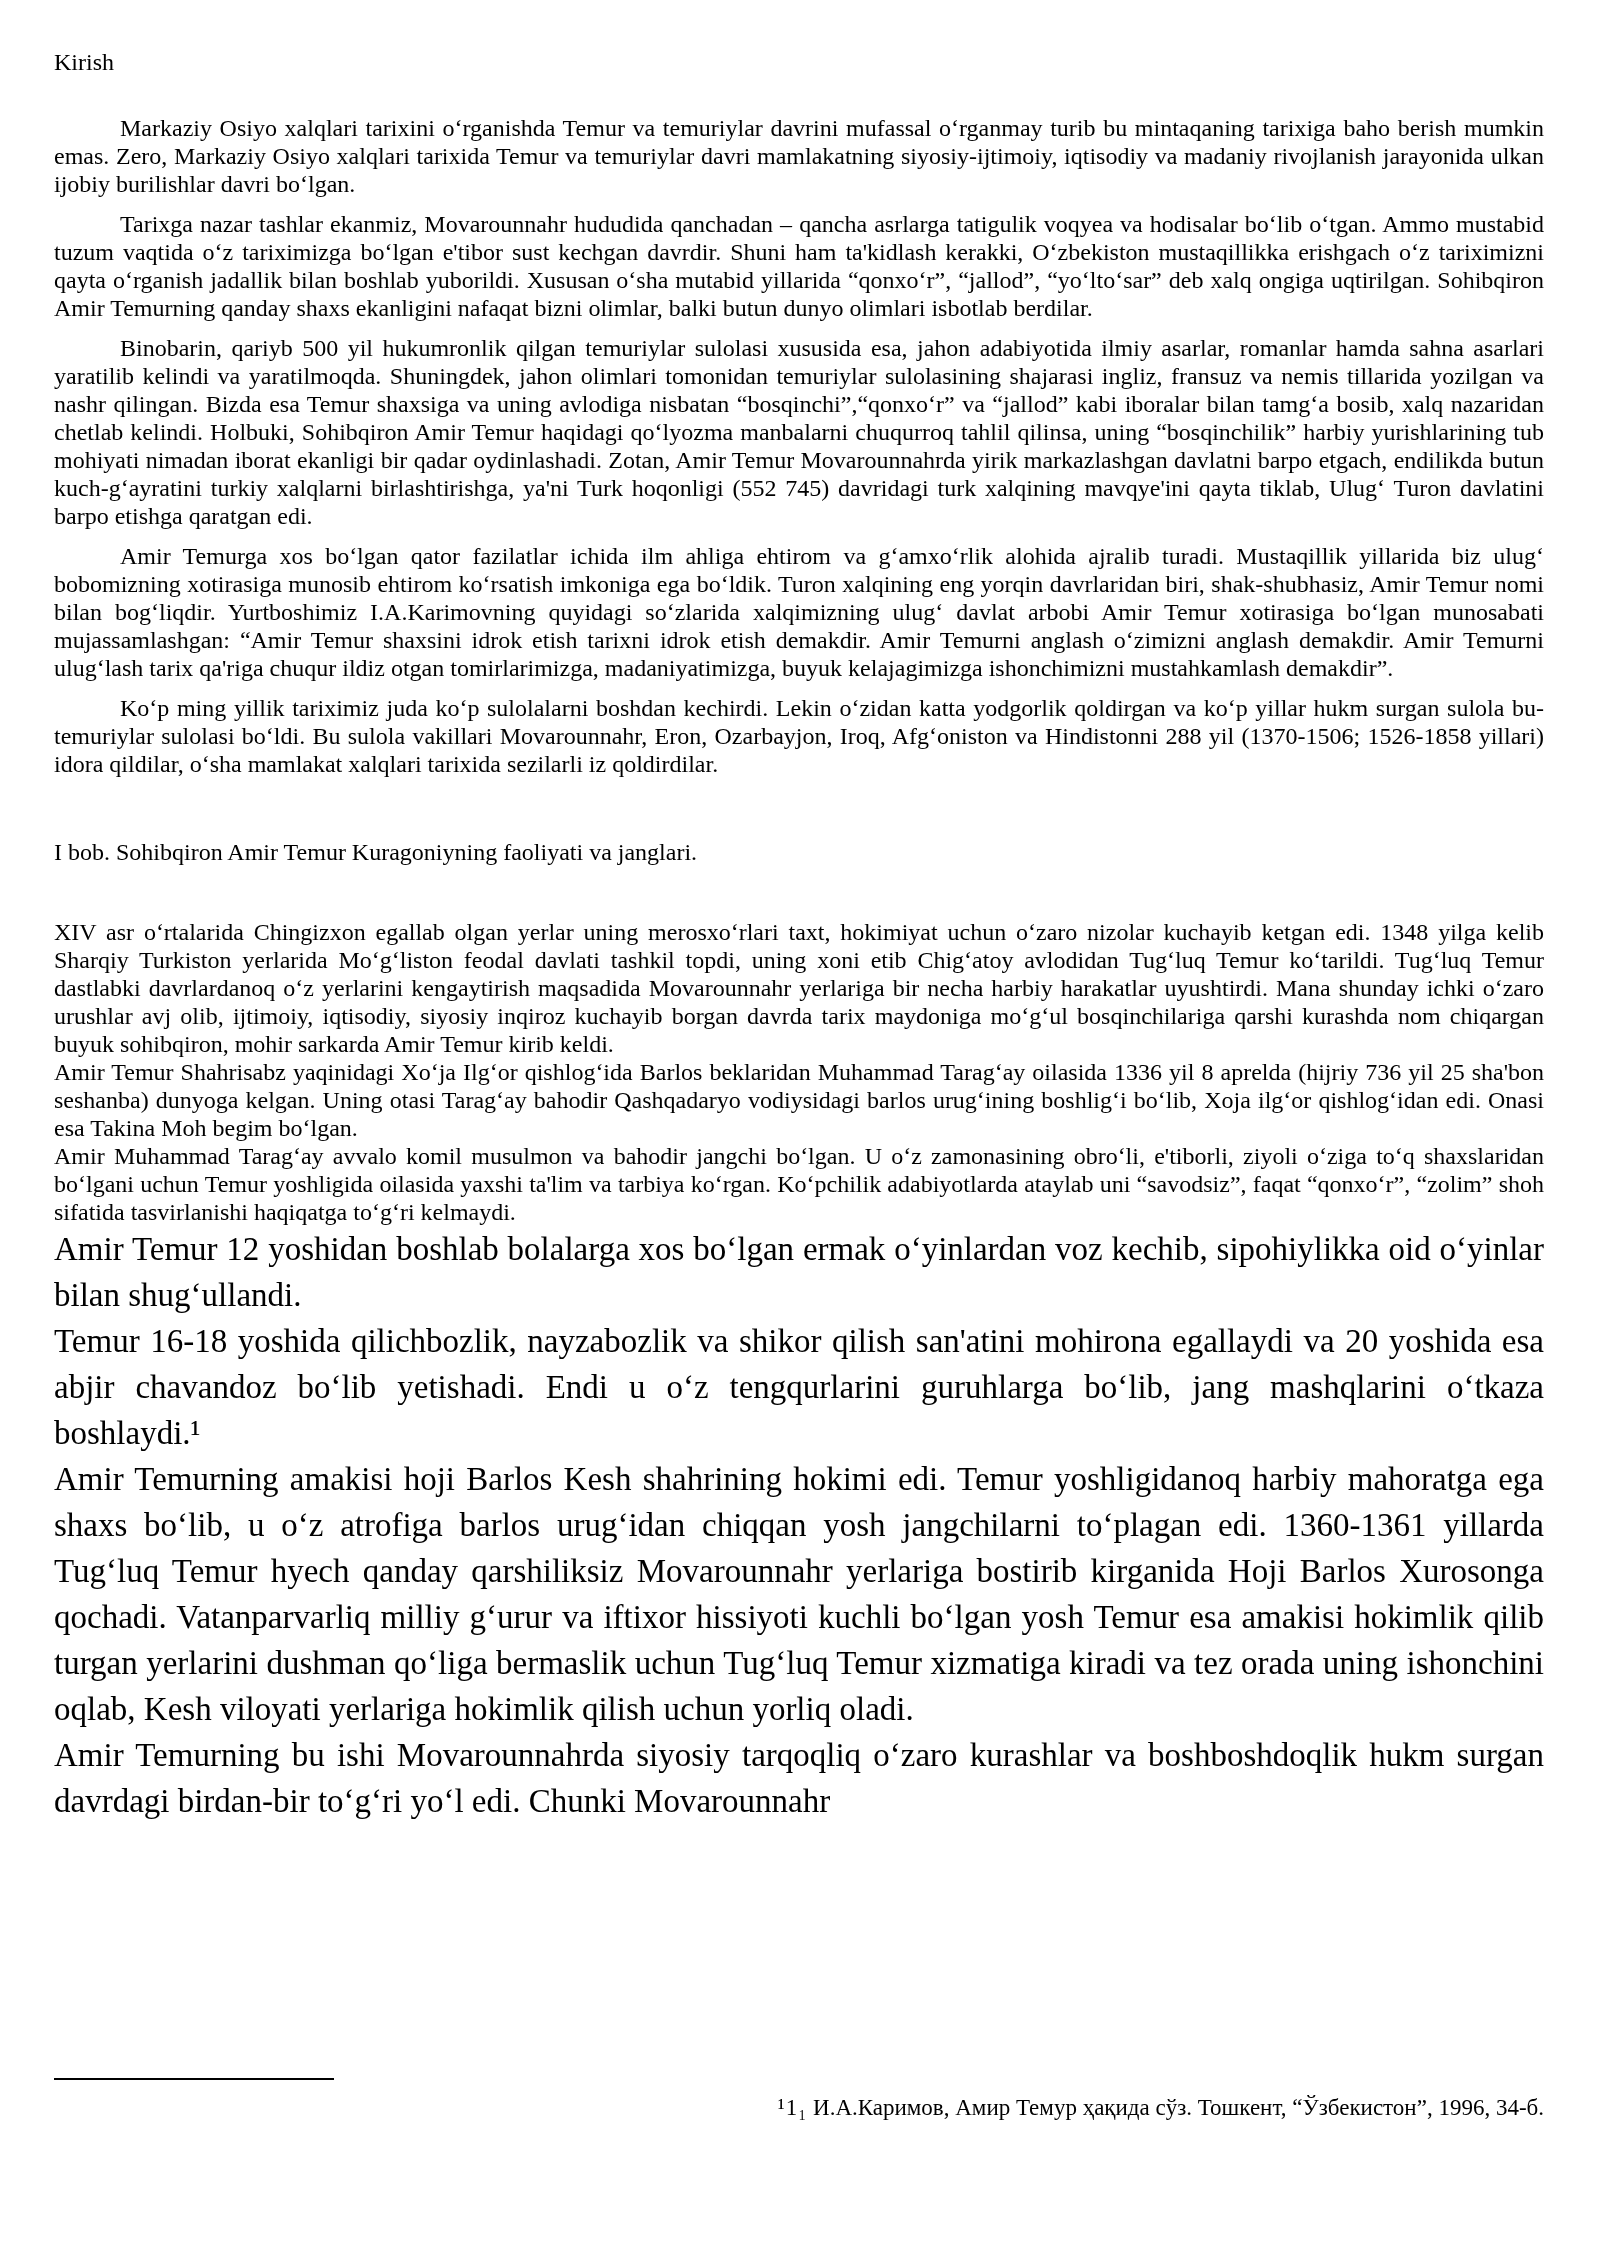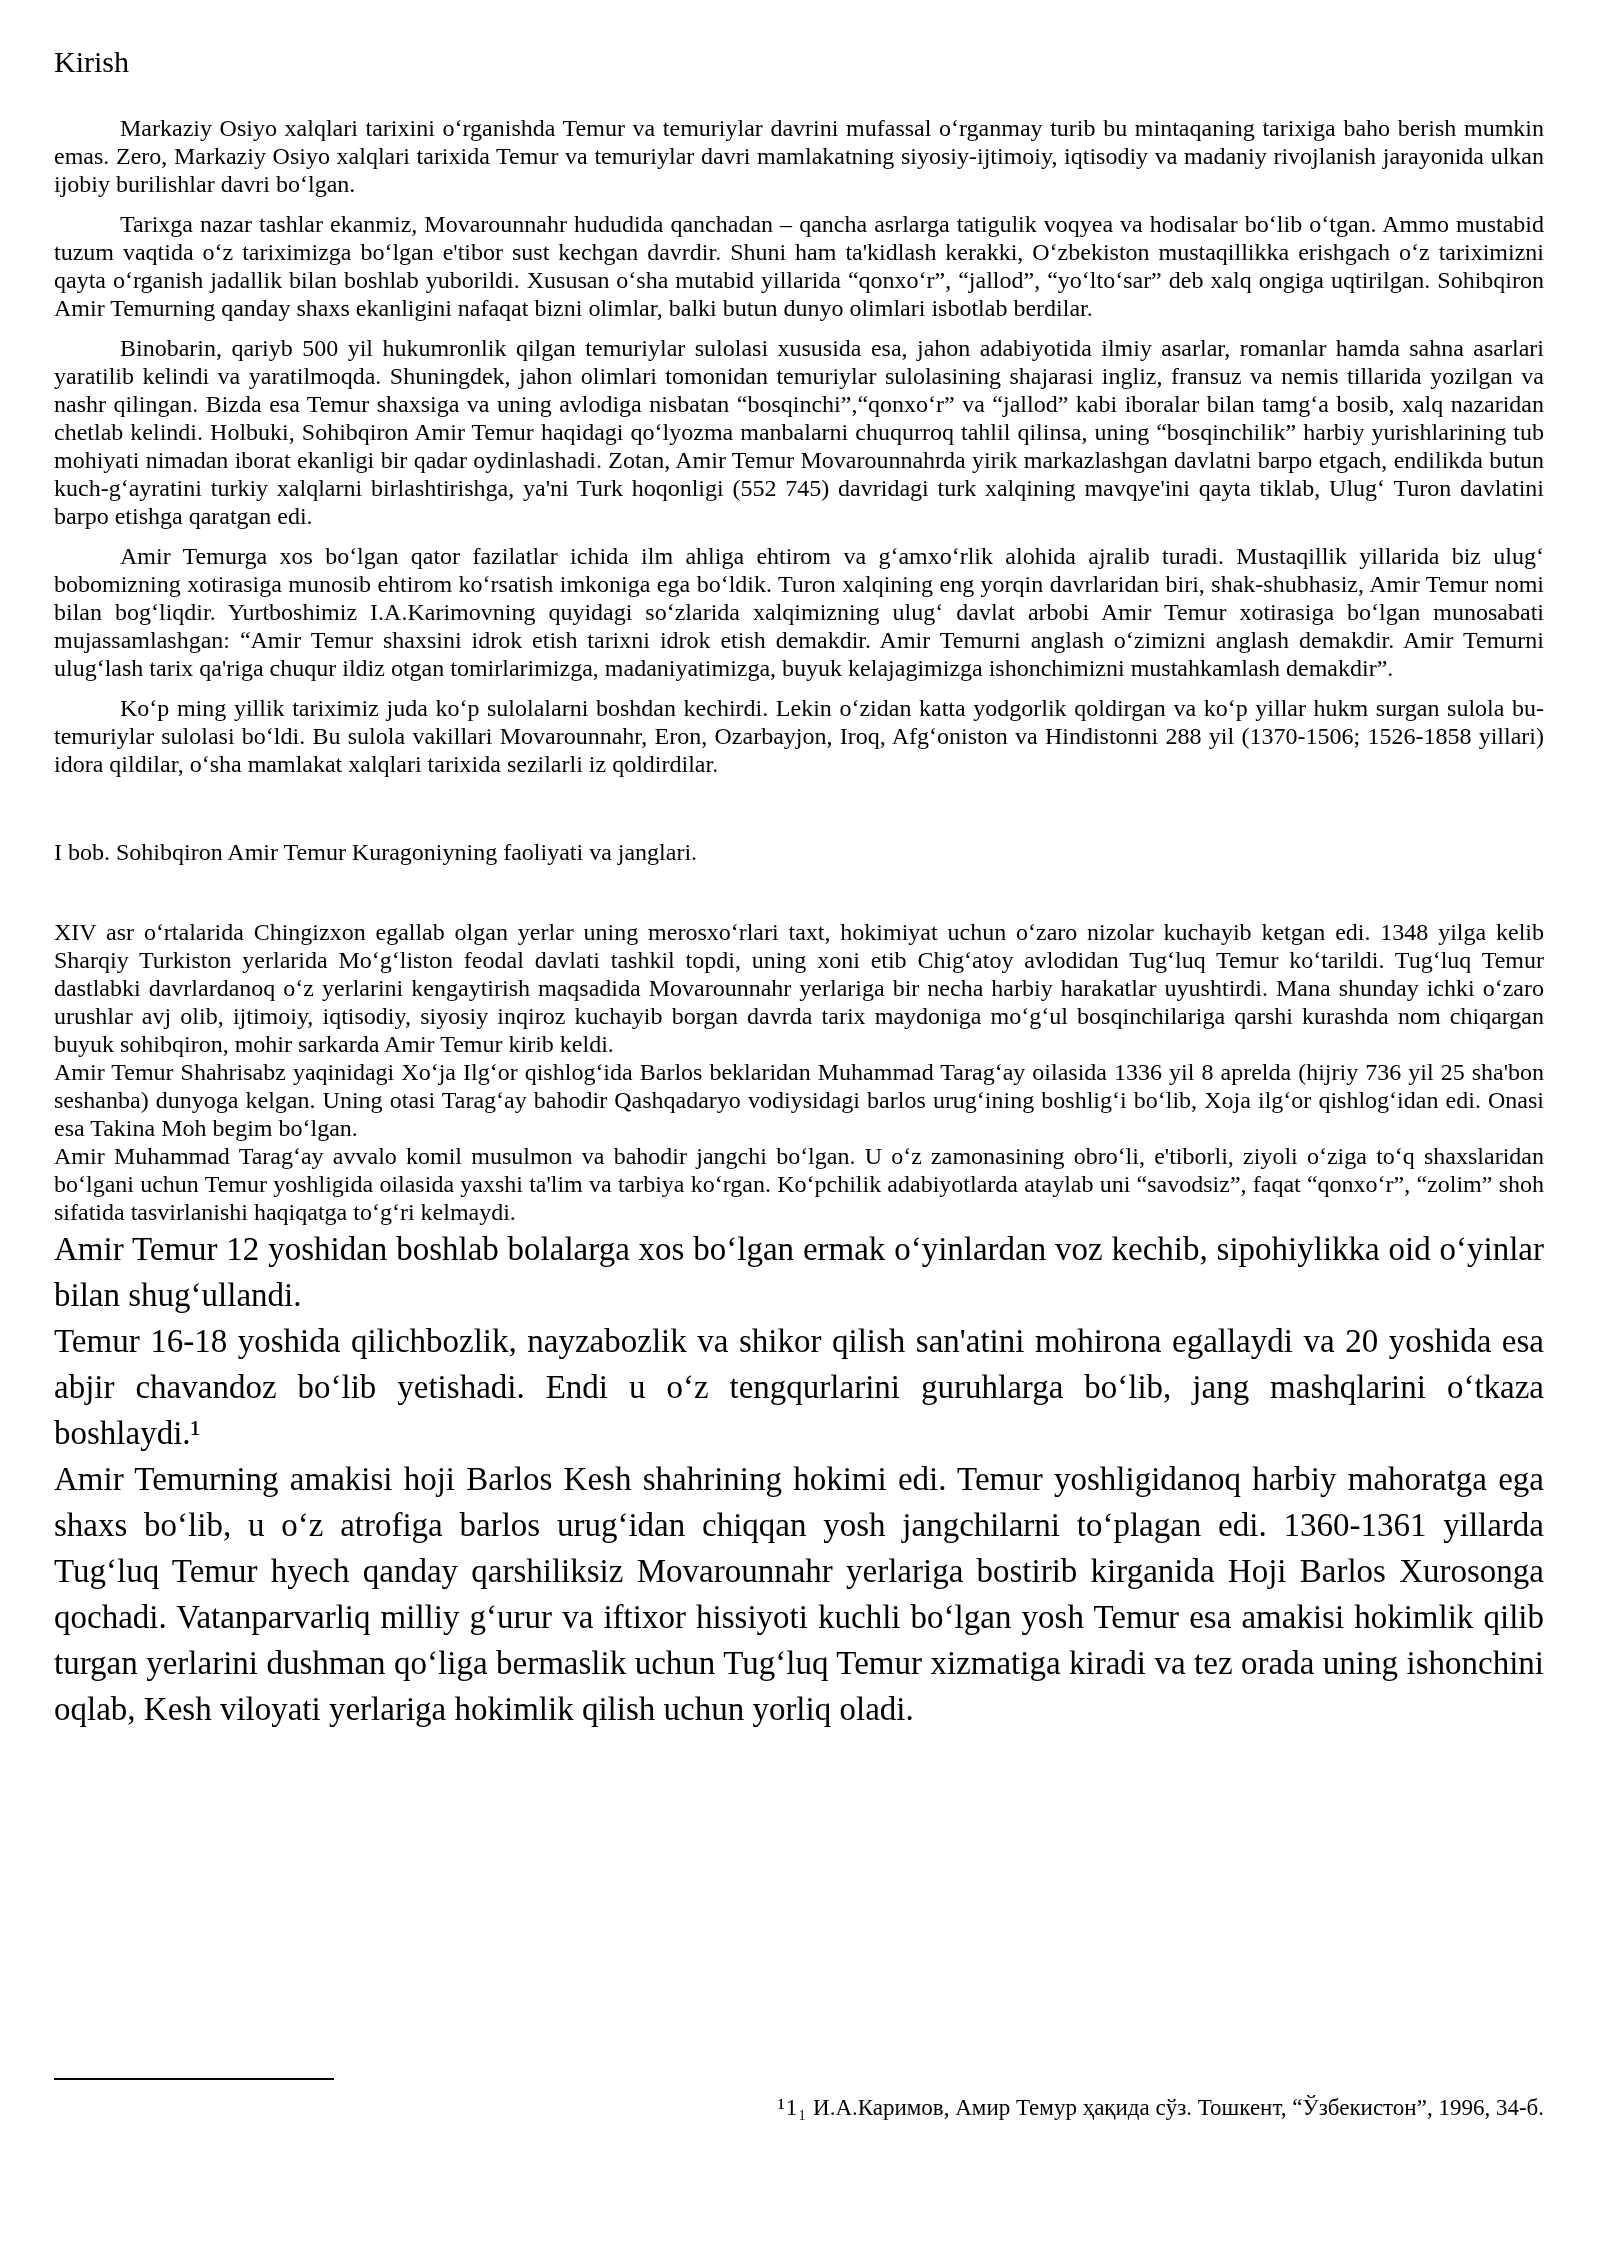--- a/index.html
+++ b/index.html
@@ -13,21 +13,21 @@
   }
   .page {
     width: 1600px;
     min-height: 2262px;
     padding: 48px 56px 140px 54px;
     display: flex;
     flex-direction: column;
     background: #ffffff;
   }
   .header {
-    font-size: 30px;
+    font-size: 24px;
     line-height: 28px;
     margin-bottom: 26px;
   }
   p.body-text {
     font-size: 24px;
     line-height: 28px;
     text-align: justify;
   }
   p.indented { text-indent: 66px; margin-top: 12px; }
   .chapter {
@@ -79,20 +79,21 @@
   <section>
     <p class="body-text">XIV asr oʻrtalarida Chingizxon egallab olgan yerlar uning merosxoʻrlari taxt, hokimiyat uchun oʻzaro nizolar kuchayib ketgan edi. 1348 yilga kelib Sharqiy Turkiston yerlarida Moʻgʻliston feodal davlati tashkil topdi, uning xoni etib Chigʻatoy avlodidan Tugʻluq Temur koʻtarildi. Tugʻluq Temur dastlabki davrlardanoq oʻz yerlarini kengaytirish maqsadida Movarounnahr yerlariga bir necha harbiy harakatlar uyushtirdi. Mana shunday ichki oʻzaro urushlar avj olib, ijtimoiy, iqtisodiy, siyosiy inqiroz kuchayib borgan davrda tarix maydoniga moʻgʻul bosqinchilariga qarshi kurashda nom chiqargan buyuk sohibqiron, mohir sarkarda Amir Temur kirib keldi.</p>
     <p class="body-text">Amir Temur Shahrisabz yaqinidagi Xoʻja Ilgʻor qishlogʻida Barlos beklaridan Muhammad Taragʻay oilasida 1336 yil 8 aprelda (hijriy 736 yil 25 sha'bon seshanba) dunyoga kelgan. Uning otasi Taragʻay bahodir Qashqadaryo vodiysidagi barlos urugʻining boshligʻi boʻlib, Xoja ilgʻor qishlogʻidan edi. Onasi esa Takina Moh begim boʻlgan.</p>
     <p class="body-text">Amir Muhammad Taragʻay avvalo komil musulmon va bahodir jangchi boʻlgan. U oʻz zamonasining obroʻli, e'tiborli, ziyoli oʻziga toʻq shaxslaridan boʻlgani uchun Temur yoshligida oilasida yaxshi ta'lim va tarbiya koʻrgan. Koʻpchilik adabiyotlarda ataylab uni “savodsiz”, faqat “qonxoʻr”, “zolim” shoh sifatida tasvirlanishi haqiqatga toʻgʻri kelmaydi.</p>
   </section>
 
   <section>
     <p class="large-text">Amir Temur 12 yoshidan boshlab bolalarga xos boʻlgan ermak oʻyinlardan voz kechib, sipohiylikka oid oʻyinlar bilan shugʻullandi.</p>
     <p class="large-text">Temur 16-18 yoshida qilichbozlik, nayzabozlik va shikor qilish san'atini mohirona egallaydi va 20 yoshida esa abjir chavandoz boʻlib yetishadi. Endi u oʻz tengqurlarini guruhlarga boʻlib, jang mashqlarini oʻtkaza boshlaydi.¹</p>
     <p class="large-text">Amir Temurning amakisi hoji Barlos Kesh shahrining hokimi edi. Temur yoshligidanoq harbiy mahoratga ega shaxs boʻlib, u oʻz atrofiga barlos urugʻidan chiqqan yosh jangchilarni toʻplagan edi. 1360-1361 yillarda Tugʻluq Temur hyech qanday qarshiliksiz Movarounnahr yerlariga bostirib kirganida Hoji Barlos Xurosonga qochadi. Vatanparvarliq milliy gʻurur va iftixor hissiyoti kuchli boʻlgan yosh Temur esa amakisi hokimlik qilib turgan yerlarini dushman qoʻliga bermaslik uchun Tugʻluq Temur xizmatiga kiradi va tez orada uning ishonchini oqlab, Kesh viloyati yerlariga hokimlik qilish uchun yorliq oladi.</p>
+    <p class="large-text">Amir Temurning bu ishi Movarounnahrda siyosiy tarqoqliq oʻzaro kurashlar va boshboshdoqlik hukm surgan davrdagi birdan-bir toʻgʻri yoʻl edi. Chunki Movarounnahr</p>
   </section>
 
   <div class="footnote-block">
     <div class="footnote-rule"></div>
     <p class="footnote"><span class="marker">¹1₁</span> <span>И.А.Каримов, Амир Темур ҳақида сўз. Тошкент, “Ўзбекистон”, 1996, 34-б.</span></p>
   </div>
 
 </div>
 
 </body></html>

